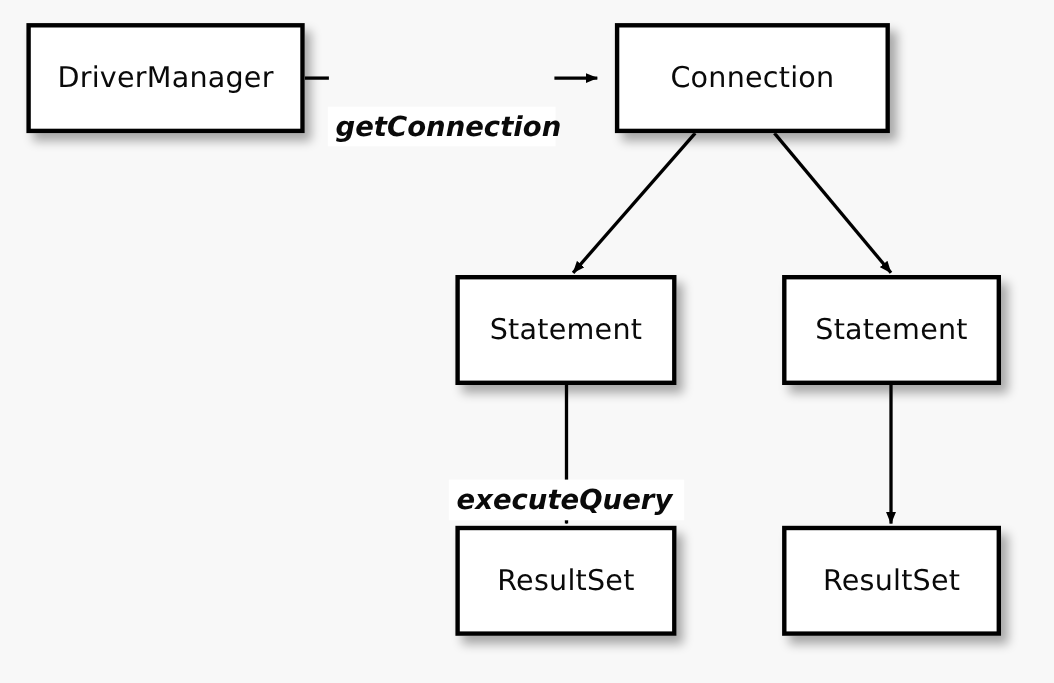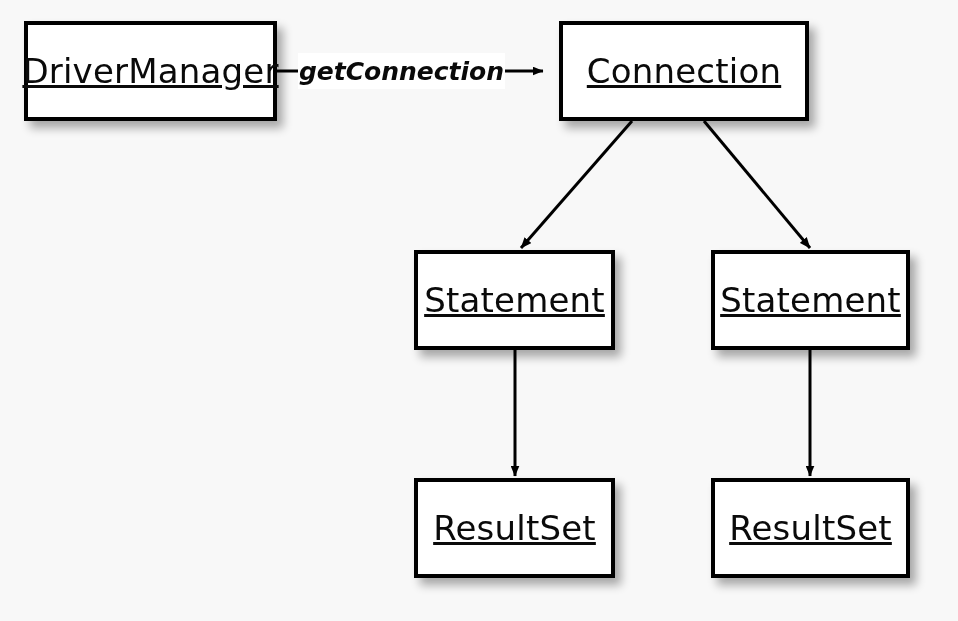--- a/index.html
+++ b/index.html
@@ -33,37 +33,37 @@
     background: #ffffff;
     border: 4px solid #000000;
     box-shadow: 6px 7px 9px rgba(0,0,0,0.33);
     display: flex;
     align-items: center;
     justify-content: center;
     z-index: 3;
   }
   .node-label {
     font-family: "DejaVu Sans", sans-serif;
-    font-size: 34px;
+    font-size: 26px;
     font-weight: 400;
     color: #0a0a0a;
     letter-spacing: 0.2px;
     white-space: nowrap;
     line-height: 1;
-    text-decoration: underline;
   }
   .edge-label {
     position: absolute;
     box-sizing: border-box;
     background: #ffffff;
     display: flex;
     align-items: center;
-    justify-content: center;
+    justify-content: flex-start;
     z-index: 4;
     padding: 0 7px;
+    margin-top: 44px;
   }
   .edge-label-text {
     font-family: "DejaVu Sans", sans-serif;
     font-style: italic;
     font-weight: 600;
     font-size: 25px;
     color: #0a0a0a;
     white-space: nowrap;
     line-height: 1;
   }
@@ -124,14 +124,17 @@
 
   <div class="node" style="left:711px; top:478px; width:199px; height:100px;">
     <span class="node-label">ResultSet</span>
   </div>
 
   <div class="edge-label" style="left:298px; top:53px; width:207px; height:36px;">
     <span class="edge-label-text">getConnection</span>
   </div>
 
 
+  <div class="edge-label" style="left:408px; top:392px; width:214px; height:37px;">
+    <span class="edge-label-text">executeQuery</span>
+  </div>
 
 </div>
 
 </body></html>

